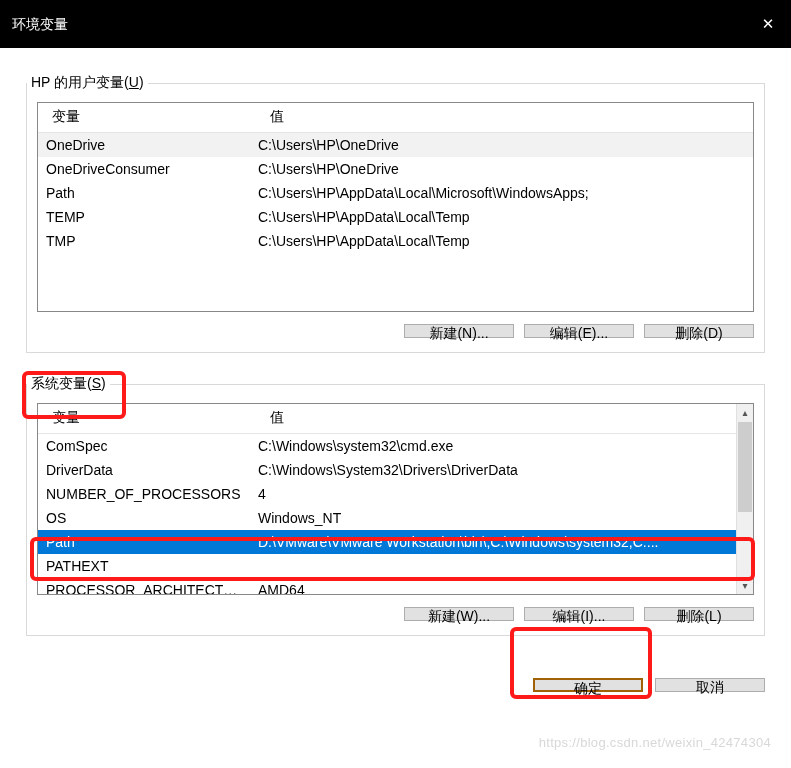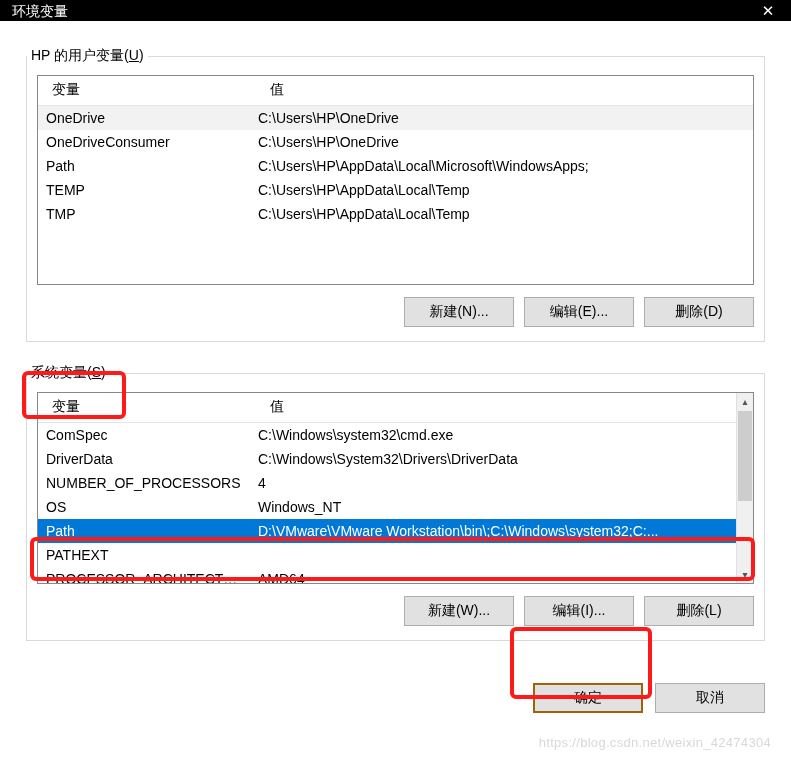--- a/index.html
+++ b/index.html
@@ -1,17 +1,17 @@
 <!DOCTYPE html>
 <html><head>
 <meta charset="utf-8">
 <style>
   * { box-sizing: border-box; font-family: "Microsoft YaHei", "Segoe UI", Tahoma, sans-serif; }
   body { margin:0; background:#fff; width:791px; height:768px; overflow:hidden; }
-  .titlebar { background:#000; color:#fff; height:21px; line-height:36px; padding-left:12px; font-size:14px; display:flex; justify-content:space-between; align-items:center; }
+  .titlebar { background:#000; color:#fff; height:48px; line-height:36px; padding-left:12px; font-size:14px; display:flex; justify-content:space-between; align-items:center; }
   .titlebar .close { width:46px; text-align:center; height:36px; line-height:36px; font-size:15px; cursor:pointer; }
   .content { padding:26px 26px 10px 26px; }
 
   fieldset.group { border:1px solid #d9d9d9; margin:0 0 22px 0; padding:0; position:relative; }
   fieldset.group > legend { font-size:14px; padding:0 4px; }
   legend .ul { text-decoration:underline; }
 
   .list { border:1px solid #888; margin:10px 10px 0 10px; height:210px; overflow:hidden; position:relative; background:#fff; }
   .list.sys { height:192px; overflow:hidden; }
   .col-var { width:212px; flex:0 0 212px; }
@@ -26,21 +26,21 @@
   .row.selected { background:#0078d7; color:#fff; }
   .row.alt { background:#f2f2f2; }
 
   .scrollbar { position:absolute; right:0; top:0; bottom:0; width:17px; background:#f0f0f0; border-left:1px solid #e0e0e0; }
   .scrollbar .thumb { position:absolute; left:1px; right:1px; top:18px; height:90px; background:#cdcdcd; }
   .scrollbar .arrow { position:absolute; left:0; right:0; height:17px; text-align:center; font-size:10px; color:#555; line-height:17px; }
   .scrollbar .arrow.up { top:0; }
   .scrollbar .arrow.down { bottom:0; }
 
   .btn-row { display:flex; justify-content:flex-end; gap:10px; padding:12px 10px 14px 10px; }
-  .btn { min-width:110px; height:30px; font-size:14px; background:#e1e1e1; border:1px solid #adadad; cursor:pointer; padding:0 10px; }
+  .btn { min-width:110px; height:14px; font-size:14px; background:#e1e1e1; border:1px solid #adadad; cursor:pointer; padding:0 10px; }
   .btn.default { border:2px solid #a16207; background:#e1e1e1; }
 
   .dlg-buttons { display:flex; justify-content:flex-end; gap:12px; padding:10px 26px 0 26px; }
 
   
   .hl { position:absolute; border:4px solid #ff1a1a; border-radius:6px; pointer-events:none; }
   .hl1 { left:22px; top:371px; width:104px; height:48px; }
   .hl2 { left:30px; top:537px; width:725px; height:44px; }
   .hl3 { left:510px; top:627px; width:142px; height:72px; }
 

